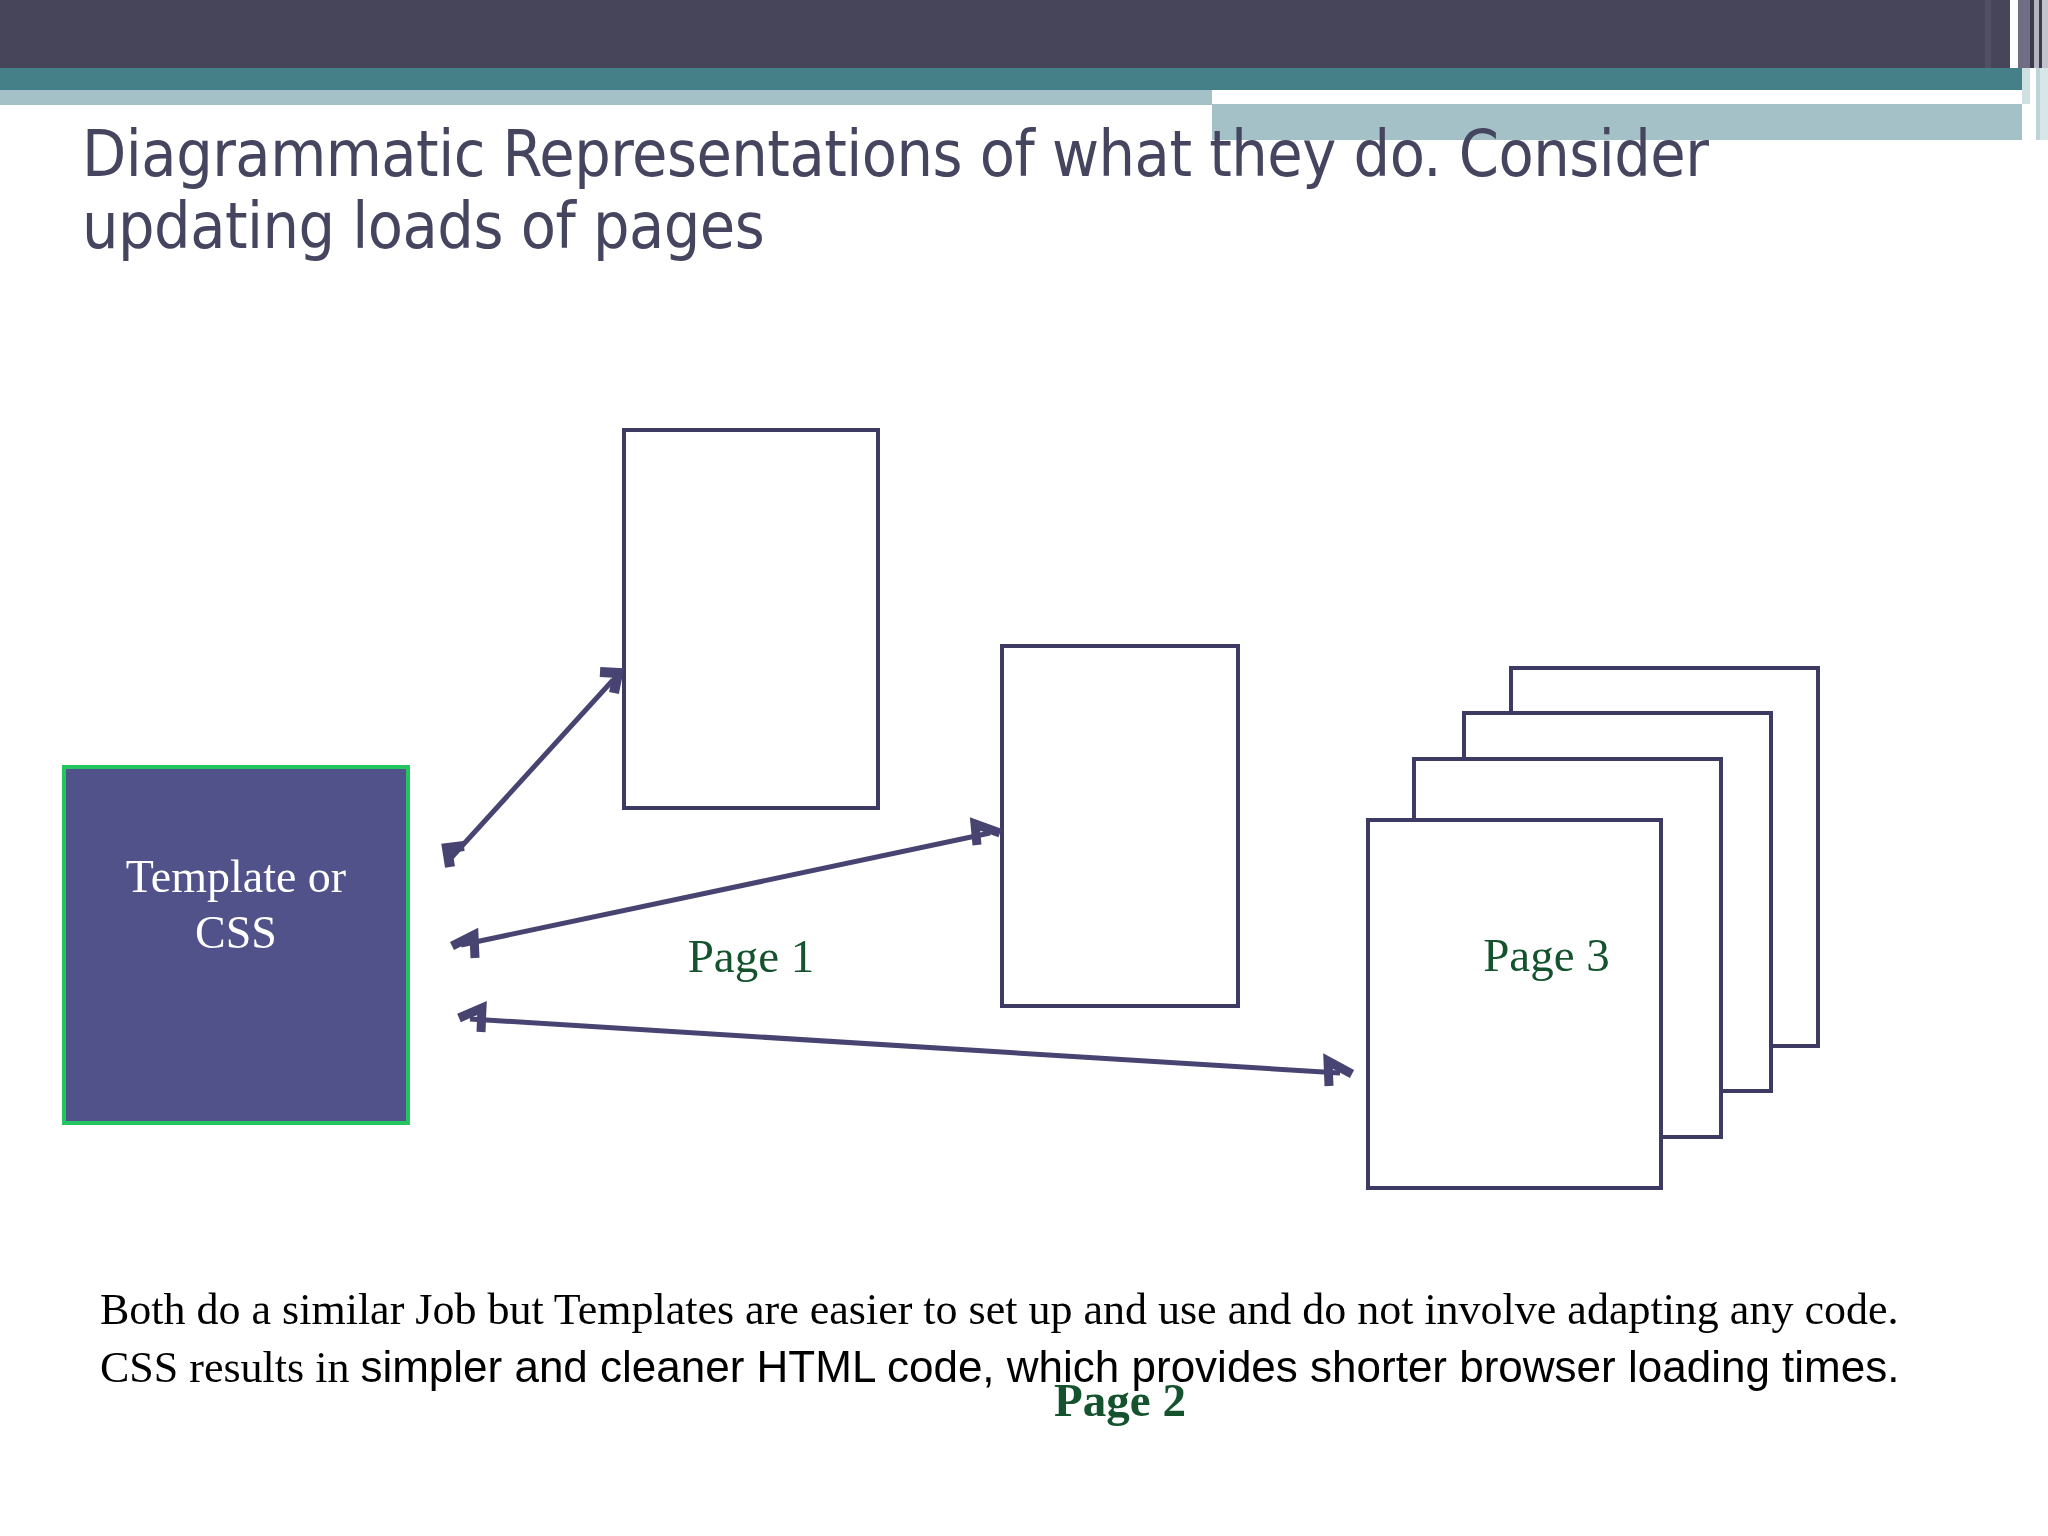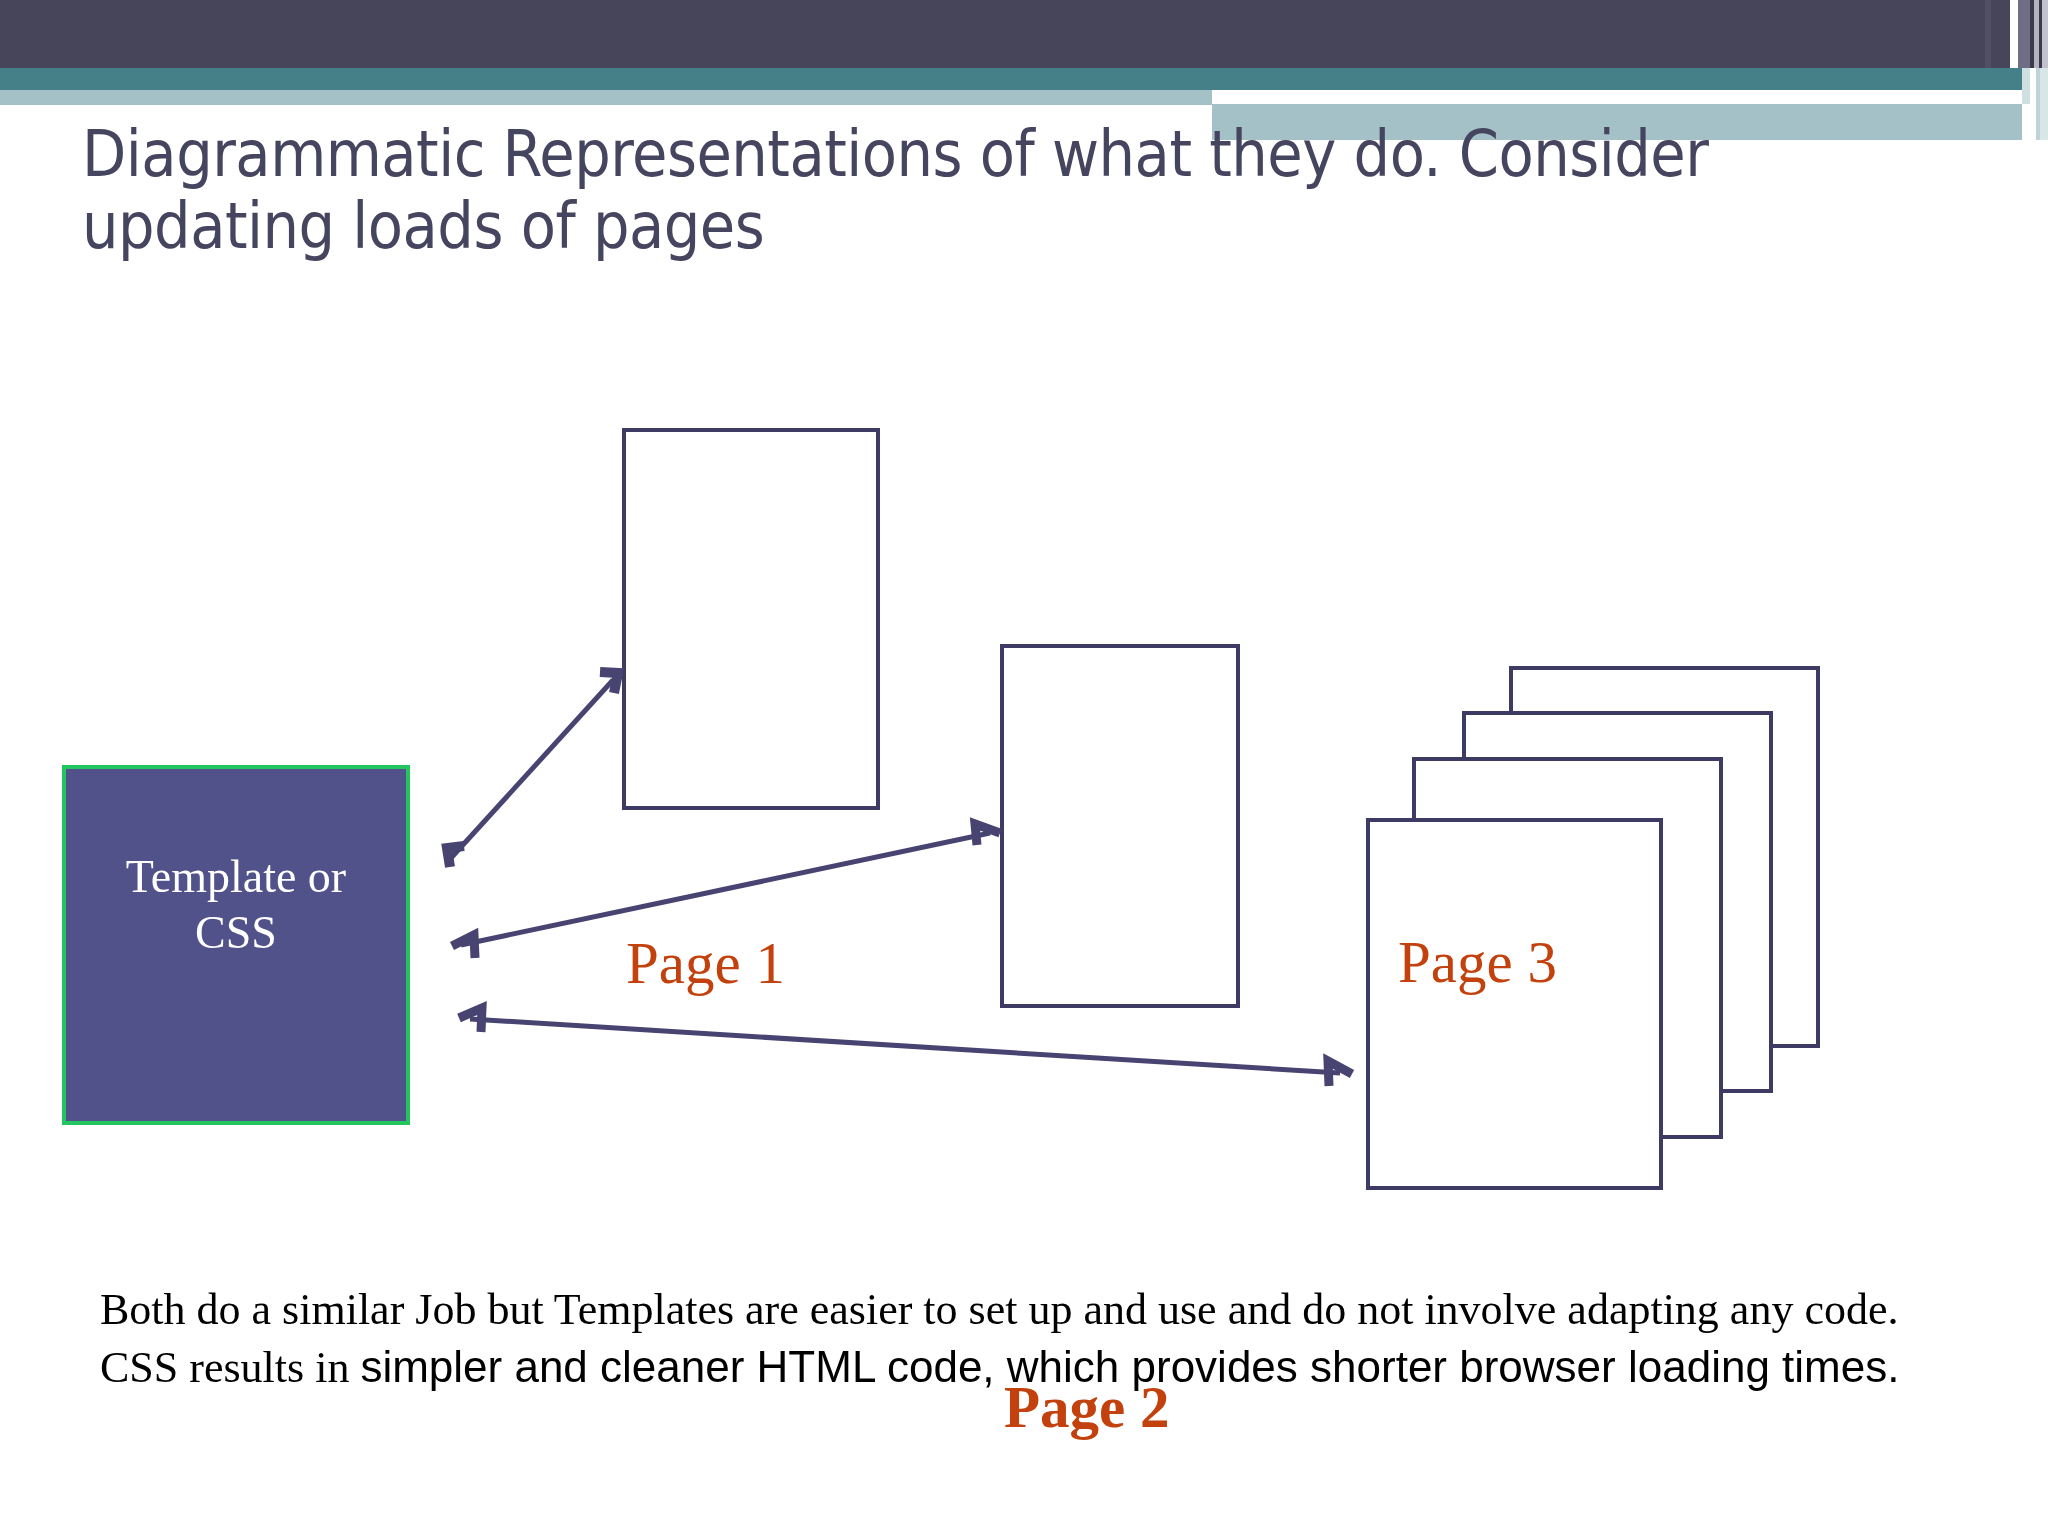--- a/index.html
+++ b/index.html
@@ -45,22 +45,23 @@
   
   #diagram{position:absolute;left:0;top:0;width:2048px;height:1536px;}
 
   .pagebox{
     position:absolute;background:#ffffff;
     border:4px solid #3d3a63;
     box-sizing:border-box;
   }
   .pagelabel{
     position:absolute;left:0;right:0;
+    text-align:center;
     font-family:"Liberation Serif","DejaVu Serif",serif;
-    font-size:59px;color:#c2410c;
+    font-size:47px;color:#14532d;
   }
 
   #page1-box{left:622px;top:428px;width:258px;height:382px;}
   #page1-label{top:497px;}
 
   #page2-box{left:1000px;top:644px;width:240px;height:364px;font-weight:bold;}
   #page2-label{top:725px;}
 
   
   #page3-box-4{left:1509px;top:666px;width:311px;height:382px;}

